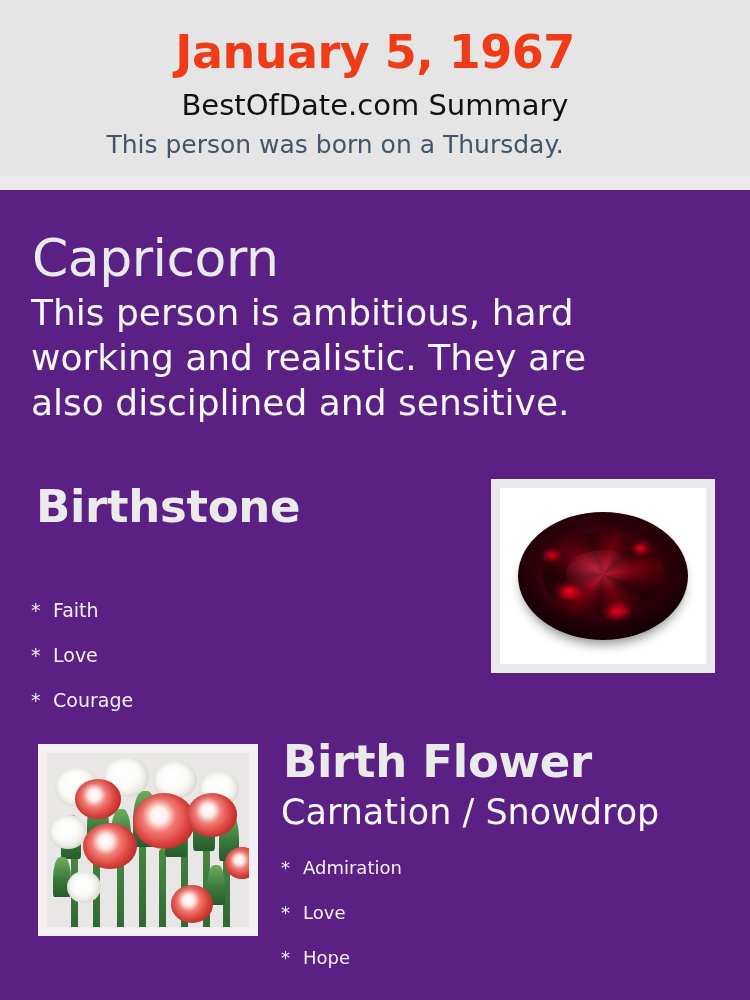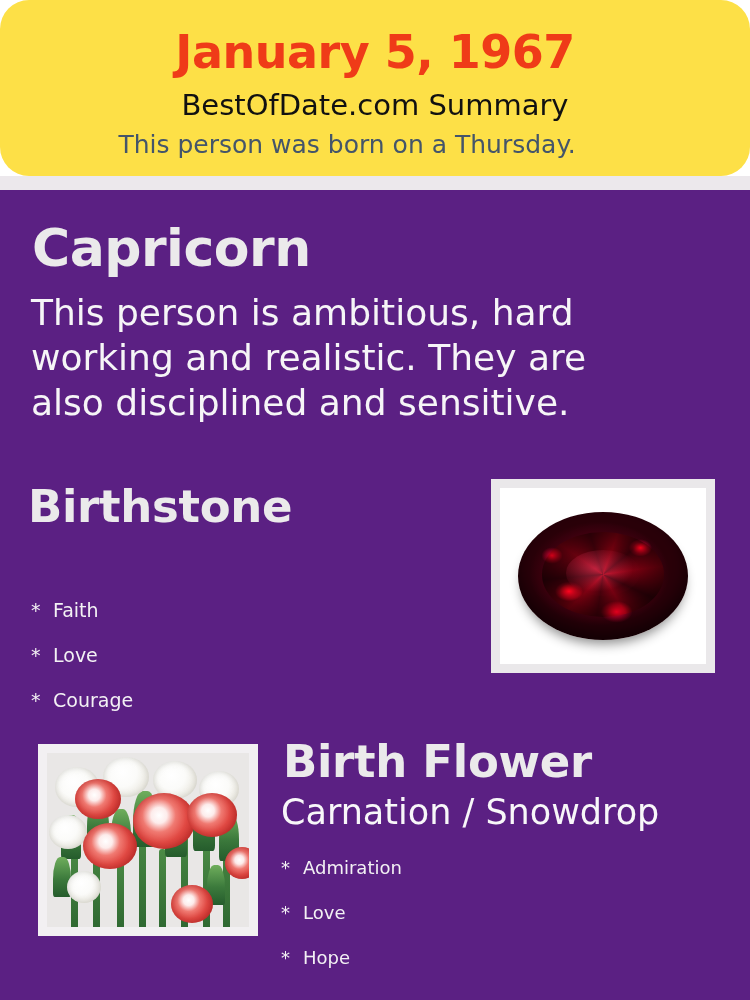--- a/index.html
+++ b/index.html
@@ -18,23 +18,22 @@
     height: 1000px;
     background: #ffffff;
   }
 
   
   .header {
     position: absolute;
     left: 0; top: 0;
     width: 750px;
     height: 176px;
-    background: #fde047;
+    background: #e5e5e5;
     text-align: center;
-    border-radius: 29px;
   }
   .header-title {
     position: absolute;
     left: 0; top: 23px;
     width: 750px;
     font-size: 46px;
     font-weight: bold;
     letter-spacing: -0.5px;
     color: #ef3b18;
     line-height: 58px;
@@ -52,21 +51,20 @@
   }
   .header-note {
     position: absolute;
     left: 0; top: 129px;
     width: 670px;
     font-size: 25px;
     font-weight: normal;
     color: #44556a;
     line-height: 32px;
     white-space: nowrap;
-    margin-left: 12px;
   }
 
   .divider {
     position: absolute;
     left: 0; top: 176px;
     width: 750px;
     height: 14px;
     background: #ece8ec;
   }
 
@@ -76,42 +74,42 @@
     left: 0; top: 190px;
     width: 750px;
     height: 810px;
     background: #5b2083;
     overflow: hidden;
   }
 
   
   .zodiac-name {
     position: absolute;
-    left: 32px; top: 27px;
+    left: 32px; top: 37px;
     font-size: 52px;
-    font-weight: bold;
+    font-weight: normal;
     color: #ebeaeb;
     line-height: 62px;
     letter-spacing: -0.5px;
     white-space: nowrap;
   }
   .zodiac-desc {
     position: absolute;
     left: 31px; top: 100px;
     width: 618px;
     font-size: 36px;
     font-weight: normal;
     color: #f6f5f7;
     line-height: 45px;
   }
 
   
   .stone-heading {
     position: absolute;
-    left: 28px; top: 290px;
+    left: 36px; top: 290px;
     font-size: 45px;
     font-weight: bold;
     color: #ebeaeb;
     line-height: 54px;
     letter-spacing: -0.3px;
     white-space: nowrap;
   }
   .stone-name {
     position: absolute;
     left: 31px; top: 345px;

